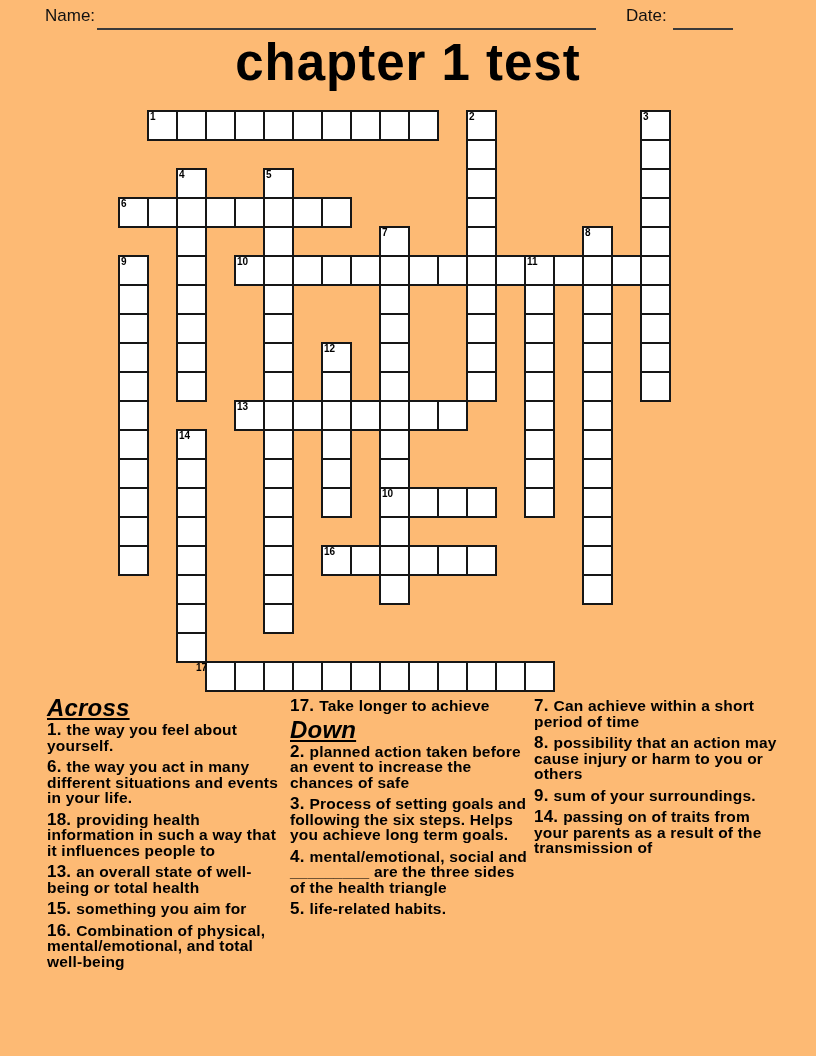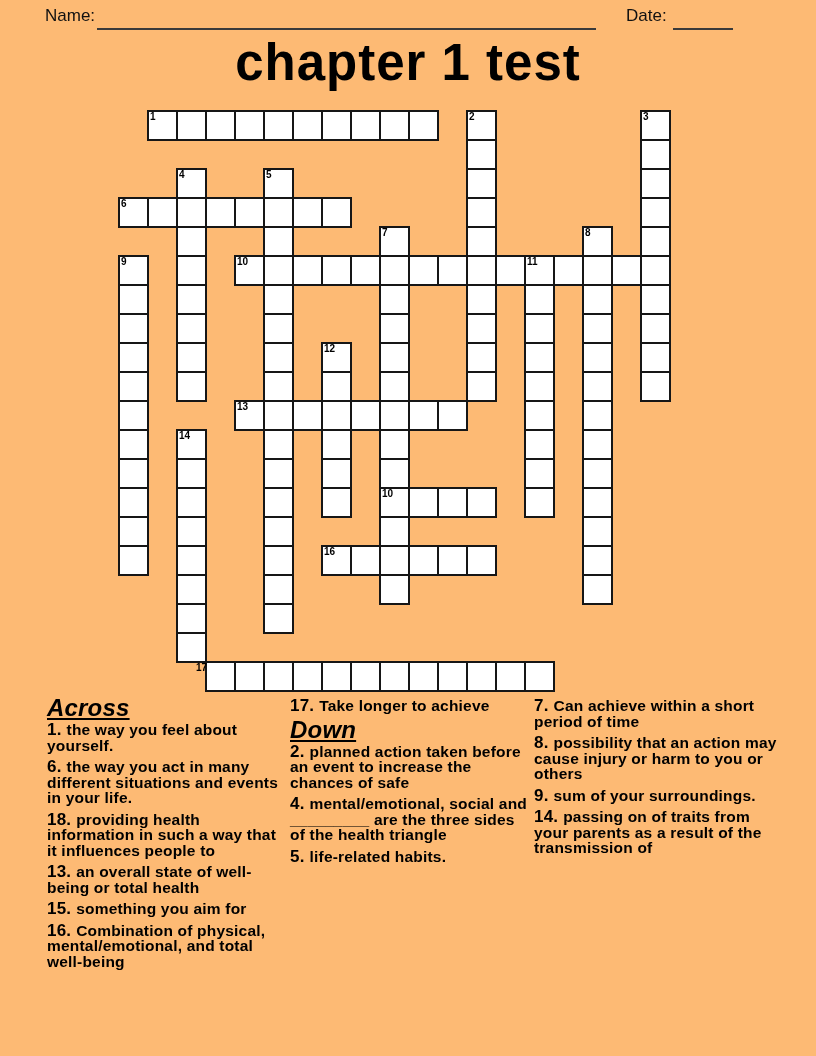--- a/index.html
+++ b/index.html
@@ -289,20 +289,21 @@
       <div class="clue"><span class="clue-num">6. </span><span>the way you act in many different situations and events in your life.</span></div>
       <div class="clue"><span class="clue-num">18. </span><span>providing health information in such a way that it influences people to</span></div>
       <div class="clue"><span class="clue-num">13. </span><span>an overall state of well-being or total health</span></div>
       <div class="clue"><span class="clue-num">15. </span><span>something you aim for</span></div>
       <div class="clue"><span class="clue-num">16. </span><span>Combination of physical, mental/emotional, and total well-being</span></div>
     </div>
   <div class="clue-col clue-col-2">
       <div class="clue"><span class="clue-num">17. </span><span>Take longer to achieve</span></div>
       <div class="clue-heading">Down</div>
       <div class="clue"><span class="clue-num">2. </span><span>planned action taken before an event to increase the chances of safe</span></div>
+      <div class="clue"><span class="clue-num">3. </span><span>Process of setting goals and following the six steps. Helps you achieve long term goals.</span></div>
       <div class="clue"><span class="clue-num">4. </span><span>mental/emotional, social and _________ are the three sides of the health triangle</span></div>
       <div class="clue"><span class="clue-num">5. </span><span>life-related habits.</span></div>
     </div>
   <div class="clue-col clue-col-3">
       <div class="clue"><span class="clue-num">7. </span><span>Can achieve within a short period of time</span></div>
       <div class="clue"><span class="clue-num">8. </span><span>possibility that an action may cause injury or harm to you or others</span></div>
       <div class="clue"><span class="clue-num">9. </span><span>sum of your surroundings.</span></div>
       <div class="clue"><span class="clue-num">14. </span><span>passing on of traits from your parents as a result of the transmission of</span></div>
     </div>
 

